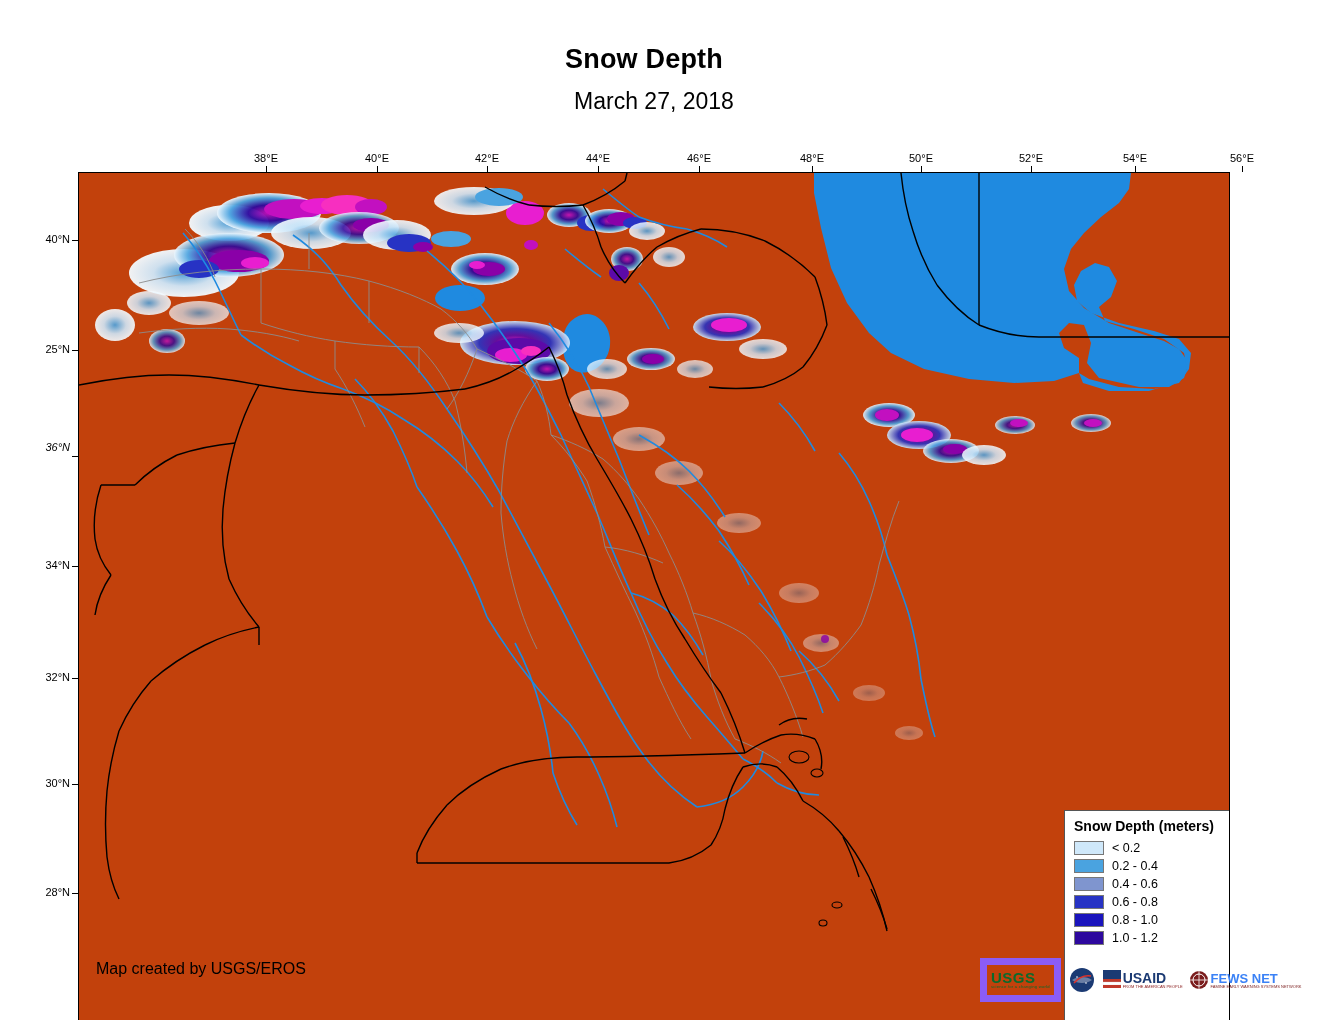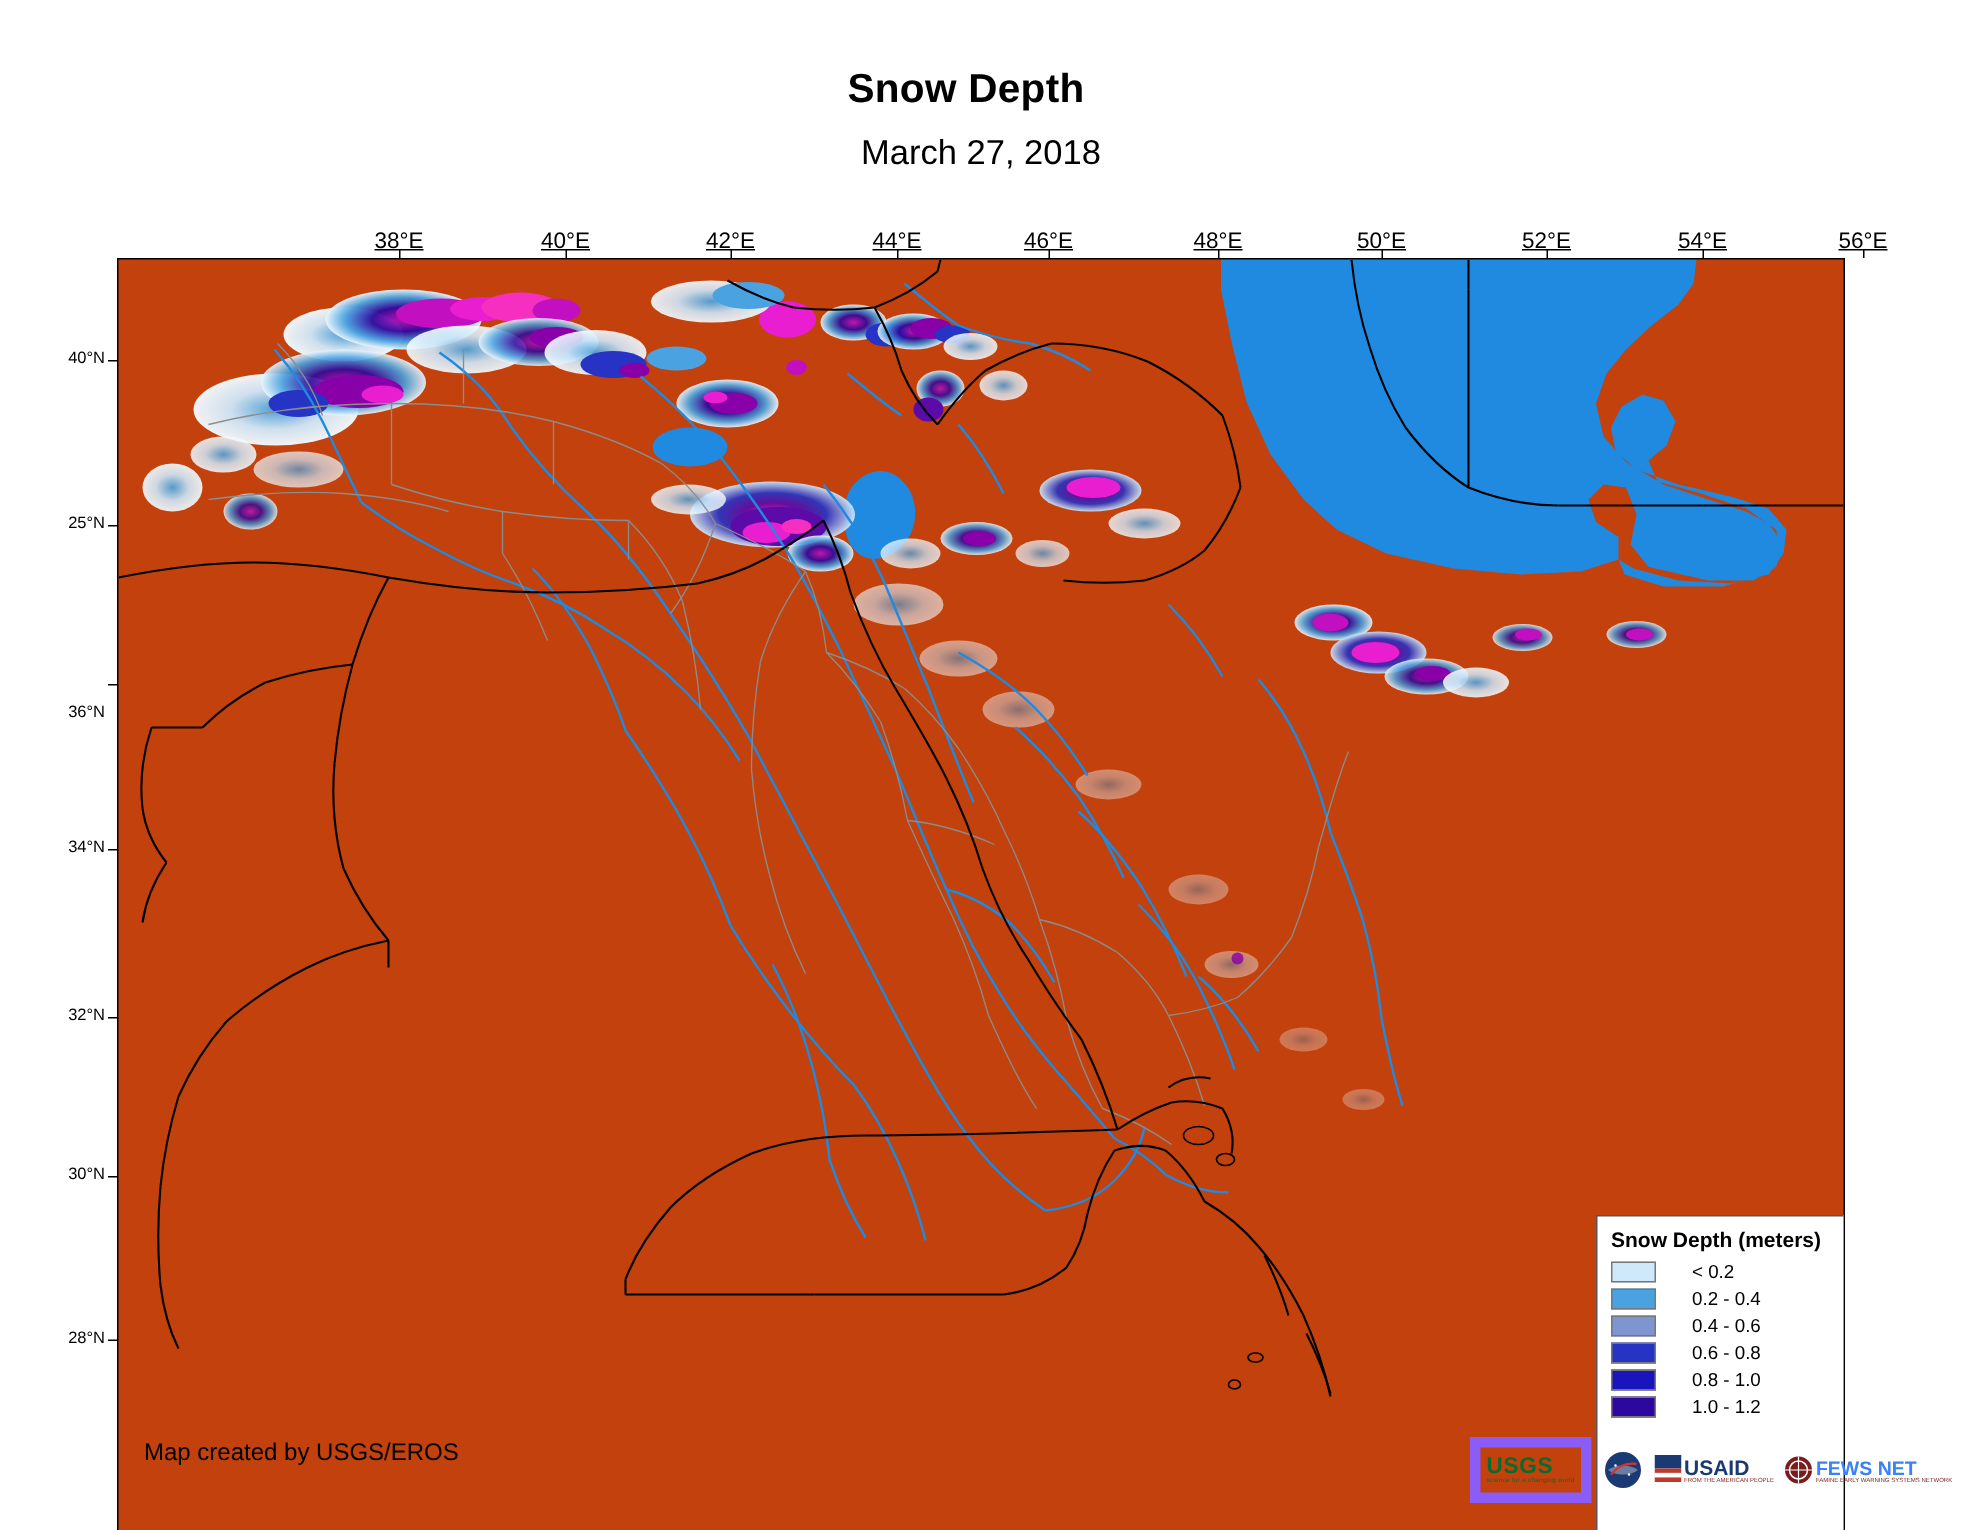--- a/index.html
+++ b/index.html
@@ -51,26 +51,25 @@
   }
   #map-svg {
     position: absolute;
     left: 0;
     top: 0;
   }
 
   
   .lon-label {
     position: absolute;
-    font-size: 15px;
+    font-size: 11px;
     text-align: center;
     width: 48px;
     margin-left: -24px;
     top: 152px;
-    text-decoration: underline;
   }
   .lat-label {
     position: absolute;
     font-size: 11px;
     text-align: right;
     width: 46px;
     left: 24px;
     margin-top: -7px;
   }
   .tick-v {
@@ -102,21 +101,20 @@
   }
   #legend-title {
     font-size: 14px;
     font-weight: bold;
     margin-bottom: 5px;
   }
   .legend-row {
     display: flex;
     align-items: center;
     height: 18px;
-    gap: 16px;
   }
   .legend-swatch {
     width: 30px;
     height: 14px;
     border: 1px solid #777;
     box-sizing: border-box;
     margin-right: 8px;
     flex: 0 0 auto;
   }
   .legend-label {
@@ -226,21 +224,21 @@
   <div class="tick-v" style="left:812px;"></div>
   <div class="tick-v" style="left:921px;"></div>
   <div class="tick-v" style="left:1031px;"></div>
   <div class="tick-v" style="left:1135px;"></div>
   <div class="tick-v" style="left:1242px;"></div>
 </div>
 
 <div>
   <div class="lat-label" style="top:240px;">40°N</div>
   <div class="lat-label" style="top:350px;">25°N</div>
-  <div class="lat-label" style="top:476px;">36°N</div>
+  <div class="lat-label" style="top:448px;font-style:italic;">36°N</div>
   <div class="lat-label" style="top:566px;">34°N</div>
   <div class="lat-label" style="top:678px;">32°N</div>
   <div class="lat-label" style="top:784px;">30°N</div>
   <div class="lat-label" style="top:893px;">28°N</div>
 
   <div class="tick-h" style="top:240px;"></div>
   <div class="tick-h" style="top:350px;"></div>
   <div class="tick-h" style="top:456px;"></div>
   <div class="tick-h" style="top:566px;"></div>
   <div class="tick-h" style="top:678px;"></div>

